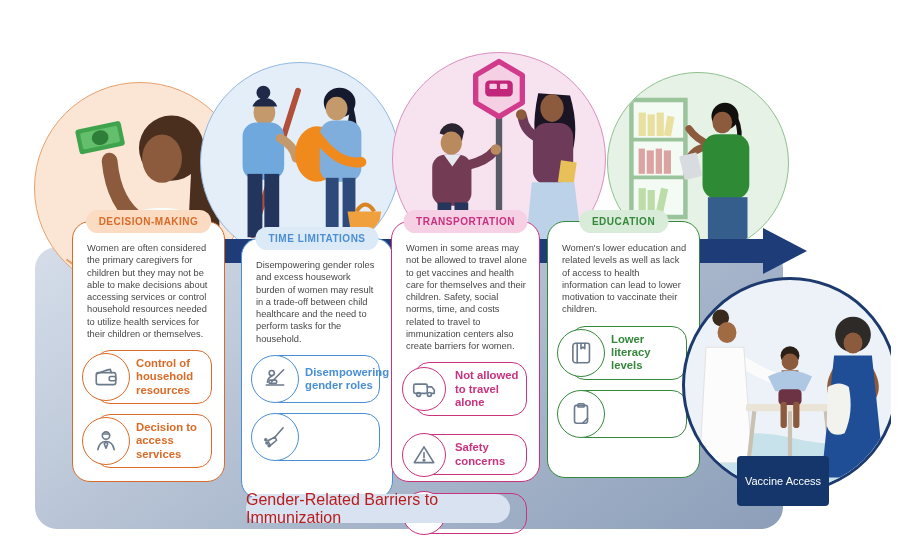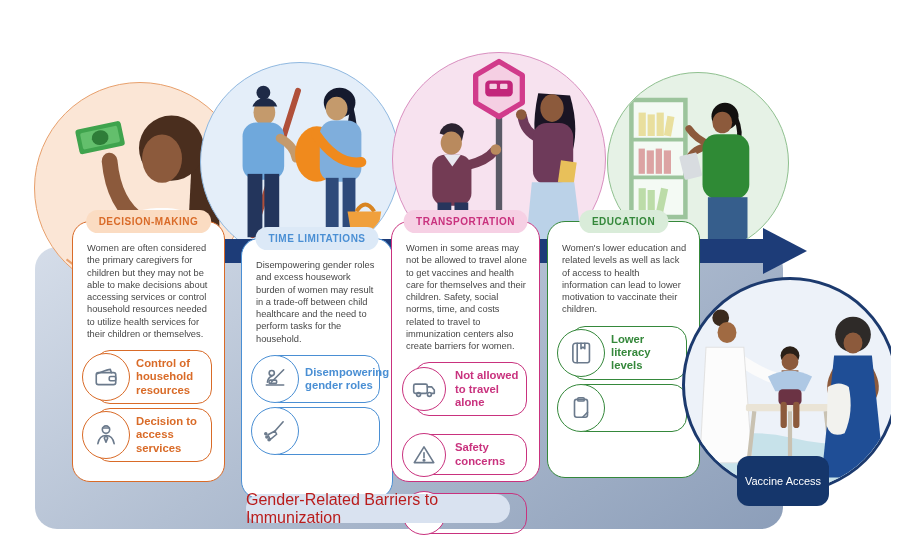--- a/index.html
+++ b/index.html
@@ -33,21 +33,21 @@
   .col-1{--c:#4A8FD4;--b:#DCE9F7;left:241px;top:221px;width:152px;height:261px;margin-top:17px;}
   .col-2{--c:#C9327E;--b:#F6D0E4;left:391px;top:221px;width:149px;height:261px;}
   .col-3{--c:#35883B;--b:#D9ECD9;left:547px;top:221px;width:153px;height:257px;}
 
   .badge{position:absolute;top:-12px;left:50%;transform:translateX(-50%);
          background:var(--b);color:var(--c);font-weight:bold;font-size:10px;
          letter-spacing:.5px;padding:6px 13px;border-radius:13px;white-space:nowrap;}
 
   .desc{font-size:9.3px;line-height:1.32;color:#474747;margin:4px 2px 10px 4px;}
 
-  .items{display:flex;flex-direction:column;gap:4px;margin-left:12px;margin-right:2px;}
+  .items{display:flex;flex-direction:column;gap:10px;margin-left:12px;margin-right:2px;}
   .item{position:relative;border:1.5px solid var(--c);border-radius:15px;
         min-height:48px;display:flex;align-items:center;
         padding:6px 6px 6px 40px;box-sizing:border-box;}
   .icon-circle{position:absolute;left:-14px;top:50%;transform:translateY(-50%);
                width:46px;height:46px;border-radius:50%;background:#fff;
                border:1.5px solid var(--c);display:flex;align-items:center;justify-content:center;}
   .icon-circle svg{width:26px;height:26px;stroke:#6B7A8C;fill:none;
                    stroke-width:1.5;stroke-linecap:round;stroke-linejoin:round;}
   .item-label{font-size:11.3px;font-weight:bold;color:var(--c);line-height:1.18;}
   .compact .item{min-height:40px;}
@@ -59,21 +59,21 @@
                background:#D9E2F0;border-radius:15px;z-index:4;
                display:flex;align-items:center;justify-content:center;
                font-size:16px;color:#b91c1c;}
 
   
   .vaccine-circle{position:absolute;left:682px;top:277px;width:216px;height:216px;
                   border-radius:50%;background:#EDF2F9;border:3px solid #1C3A6E;
                   overflow:hidden;z-index:5;box-sizing:border-box;}
   .vaccine-circle svg{display:block;width:100%;height:100%;}
   .vaccine-label{position:absolute;left:737px;top:456px;width:92px;height:50px;
-                 background:#15366B;border-radius:12px;z-index:6;
+                 background:#15366B;border-radius:4px;z-index:6;
                  display:flex;align-items:center;justify-content:center;text-align:center;
                  color:#ffffff;font-size:11px;line-height:1.35;padding:2px;box-sizing:border-box;}
 </style>
 </head>
 <body>
 
 <div class="canvas">
 
   <div class="panel"></div>
 

